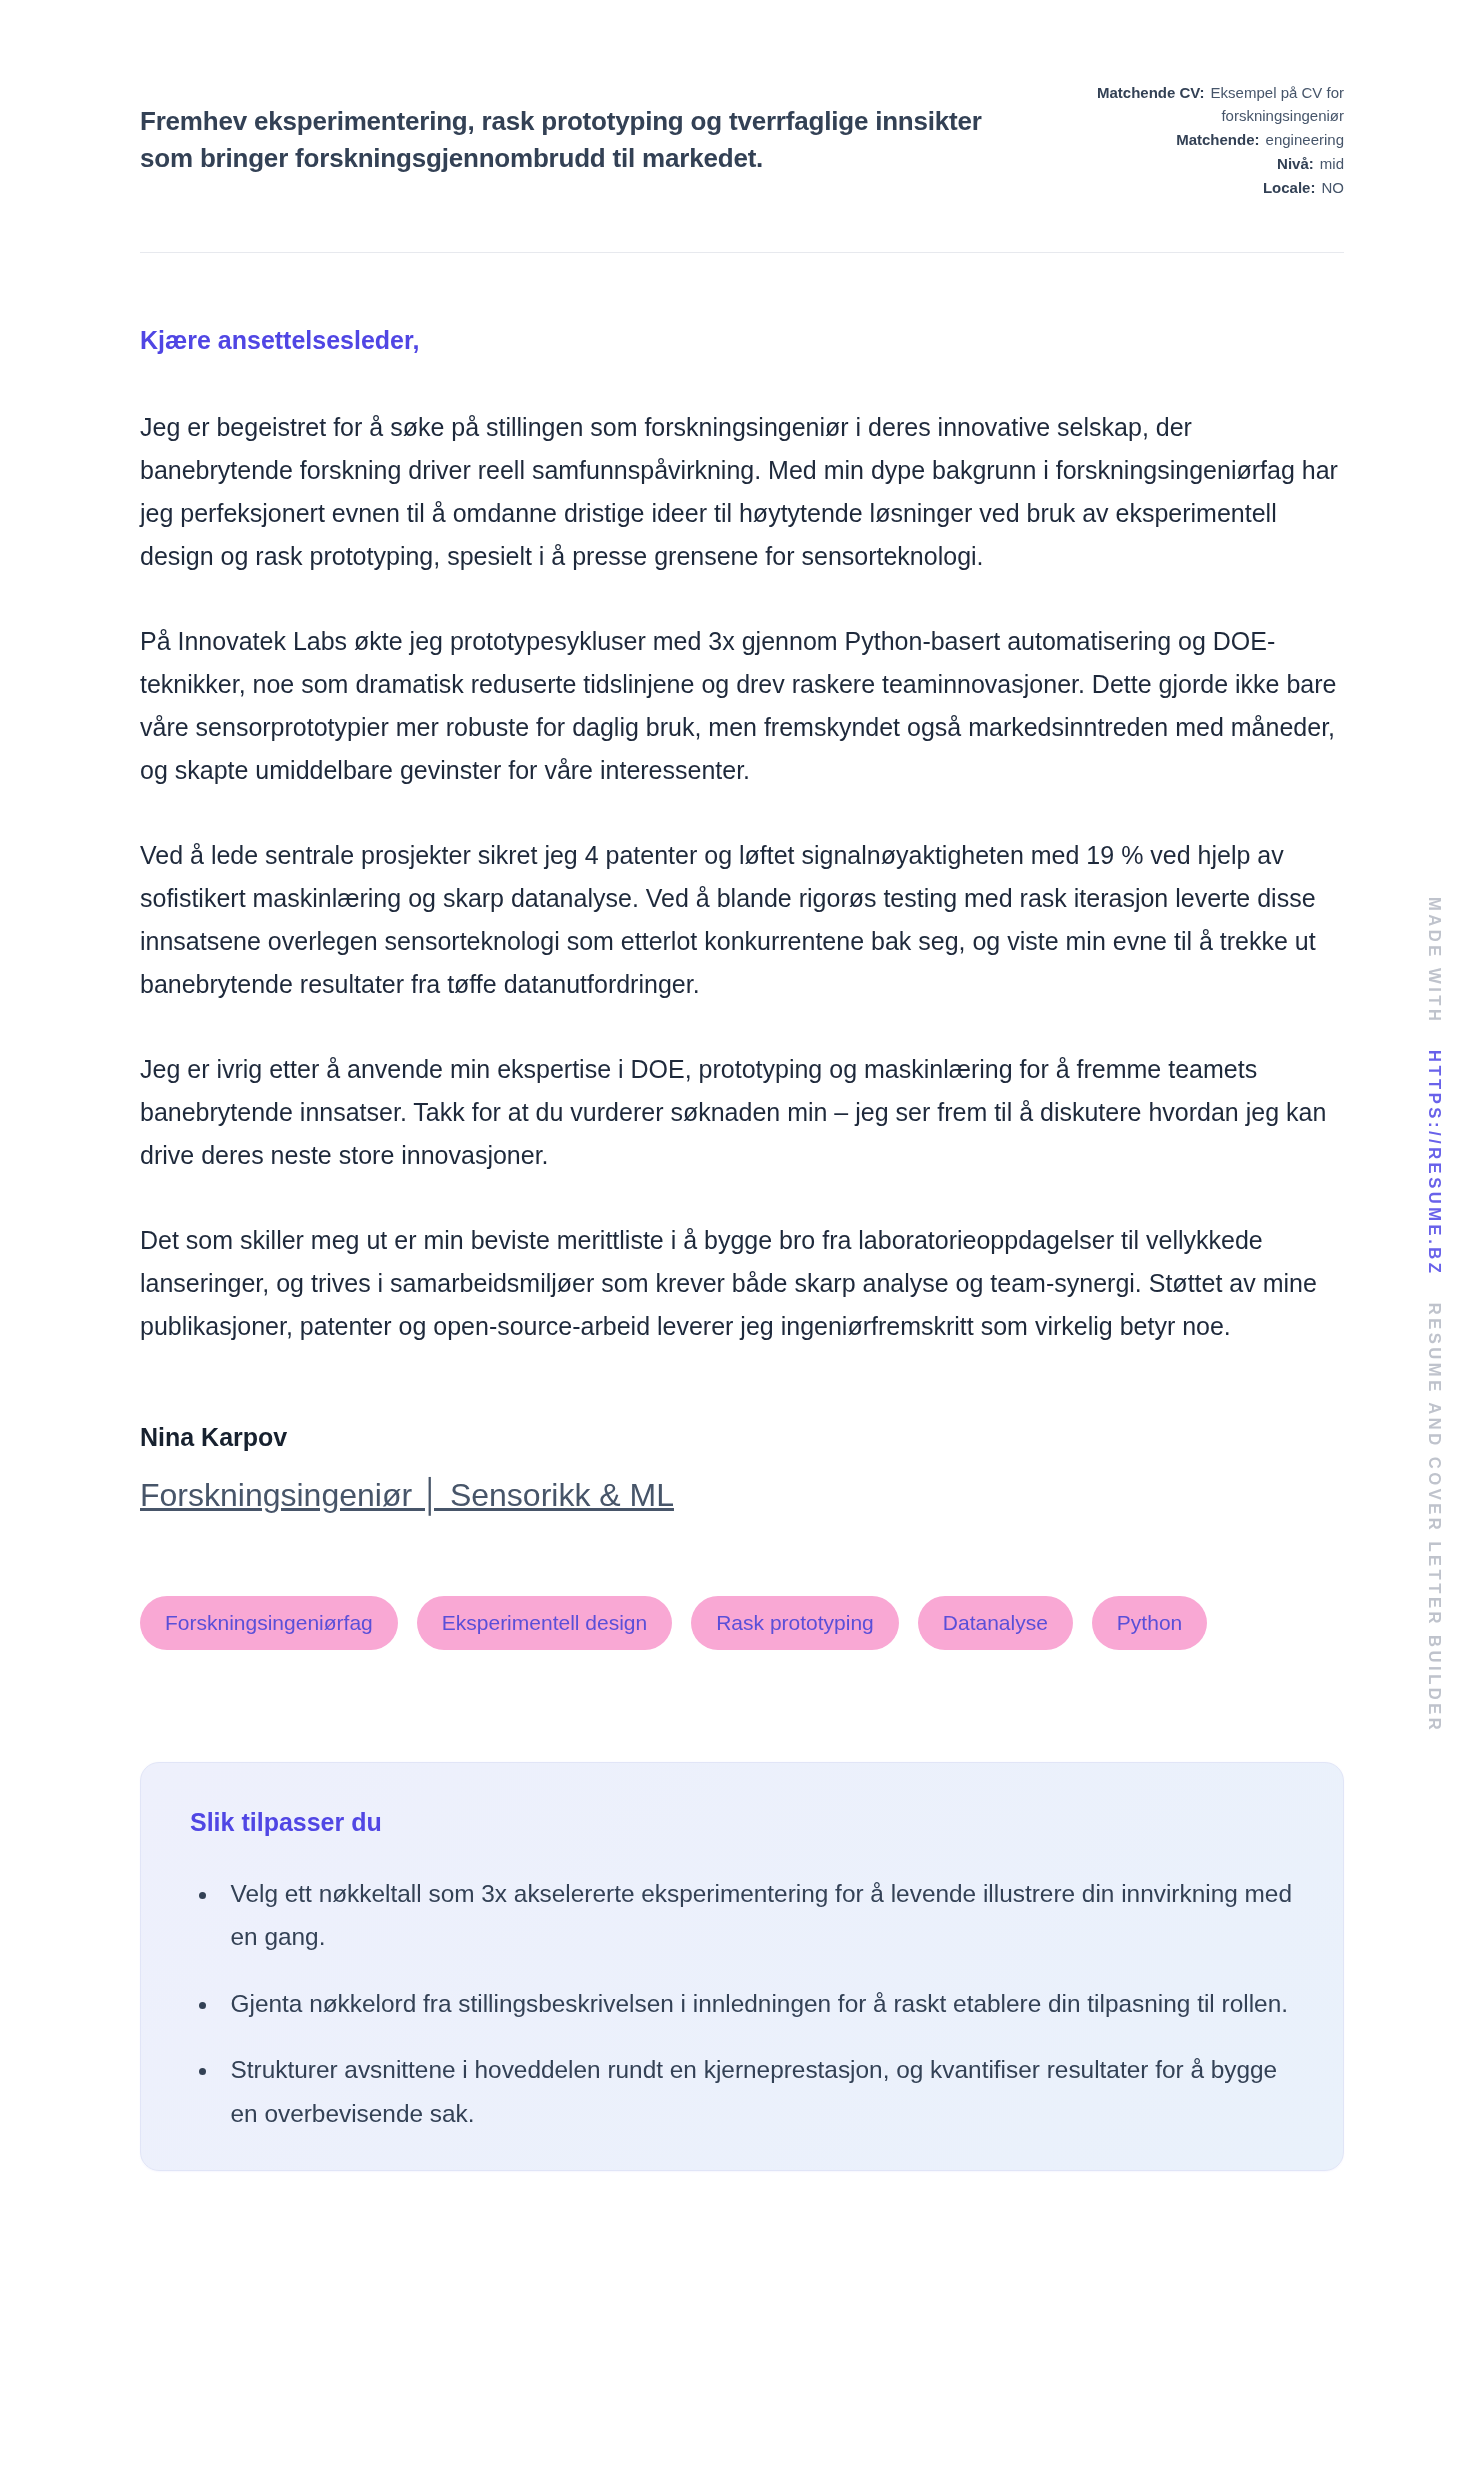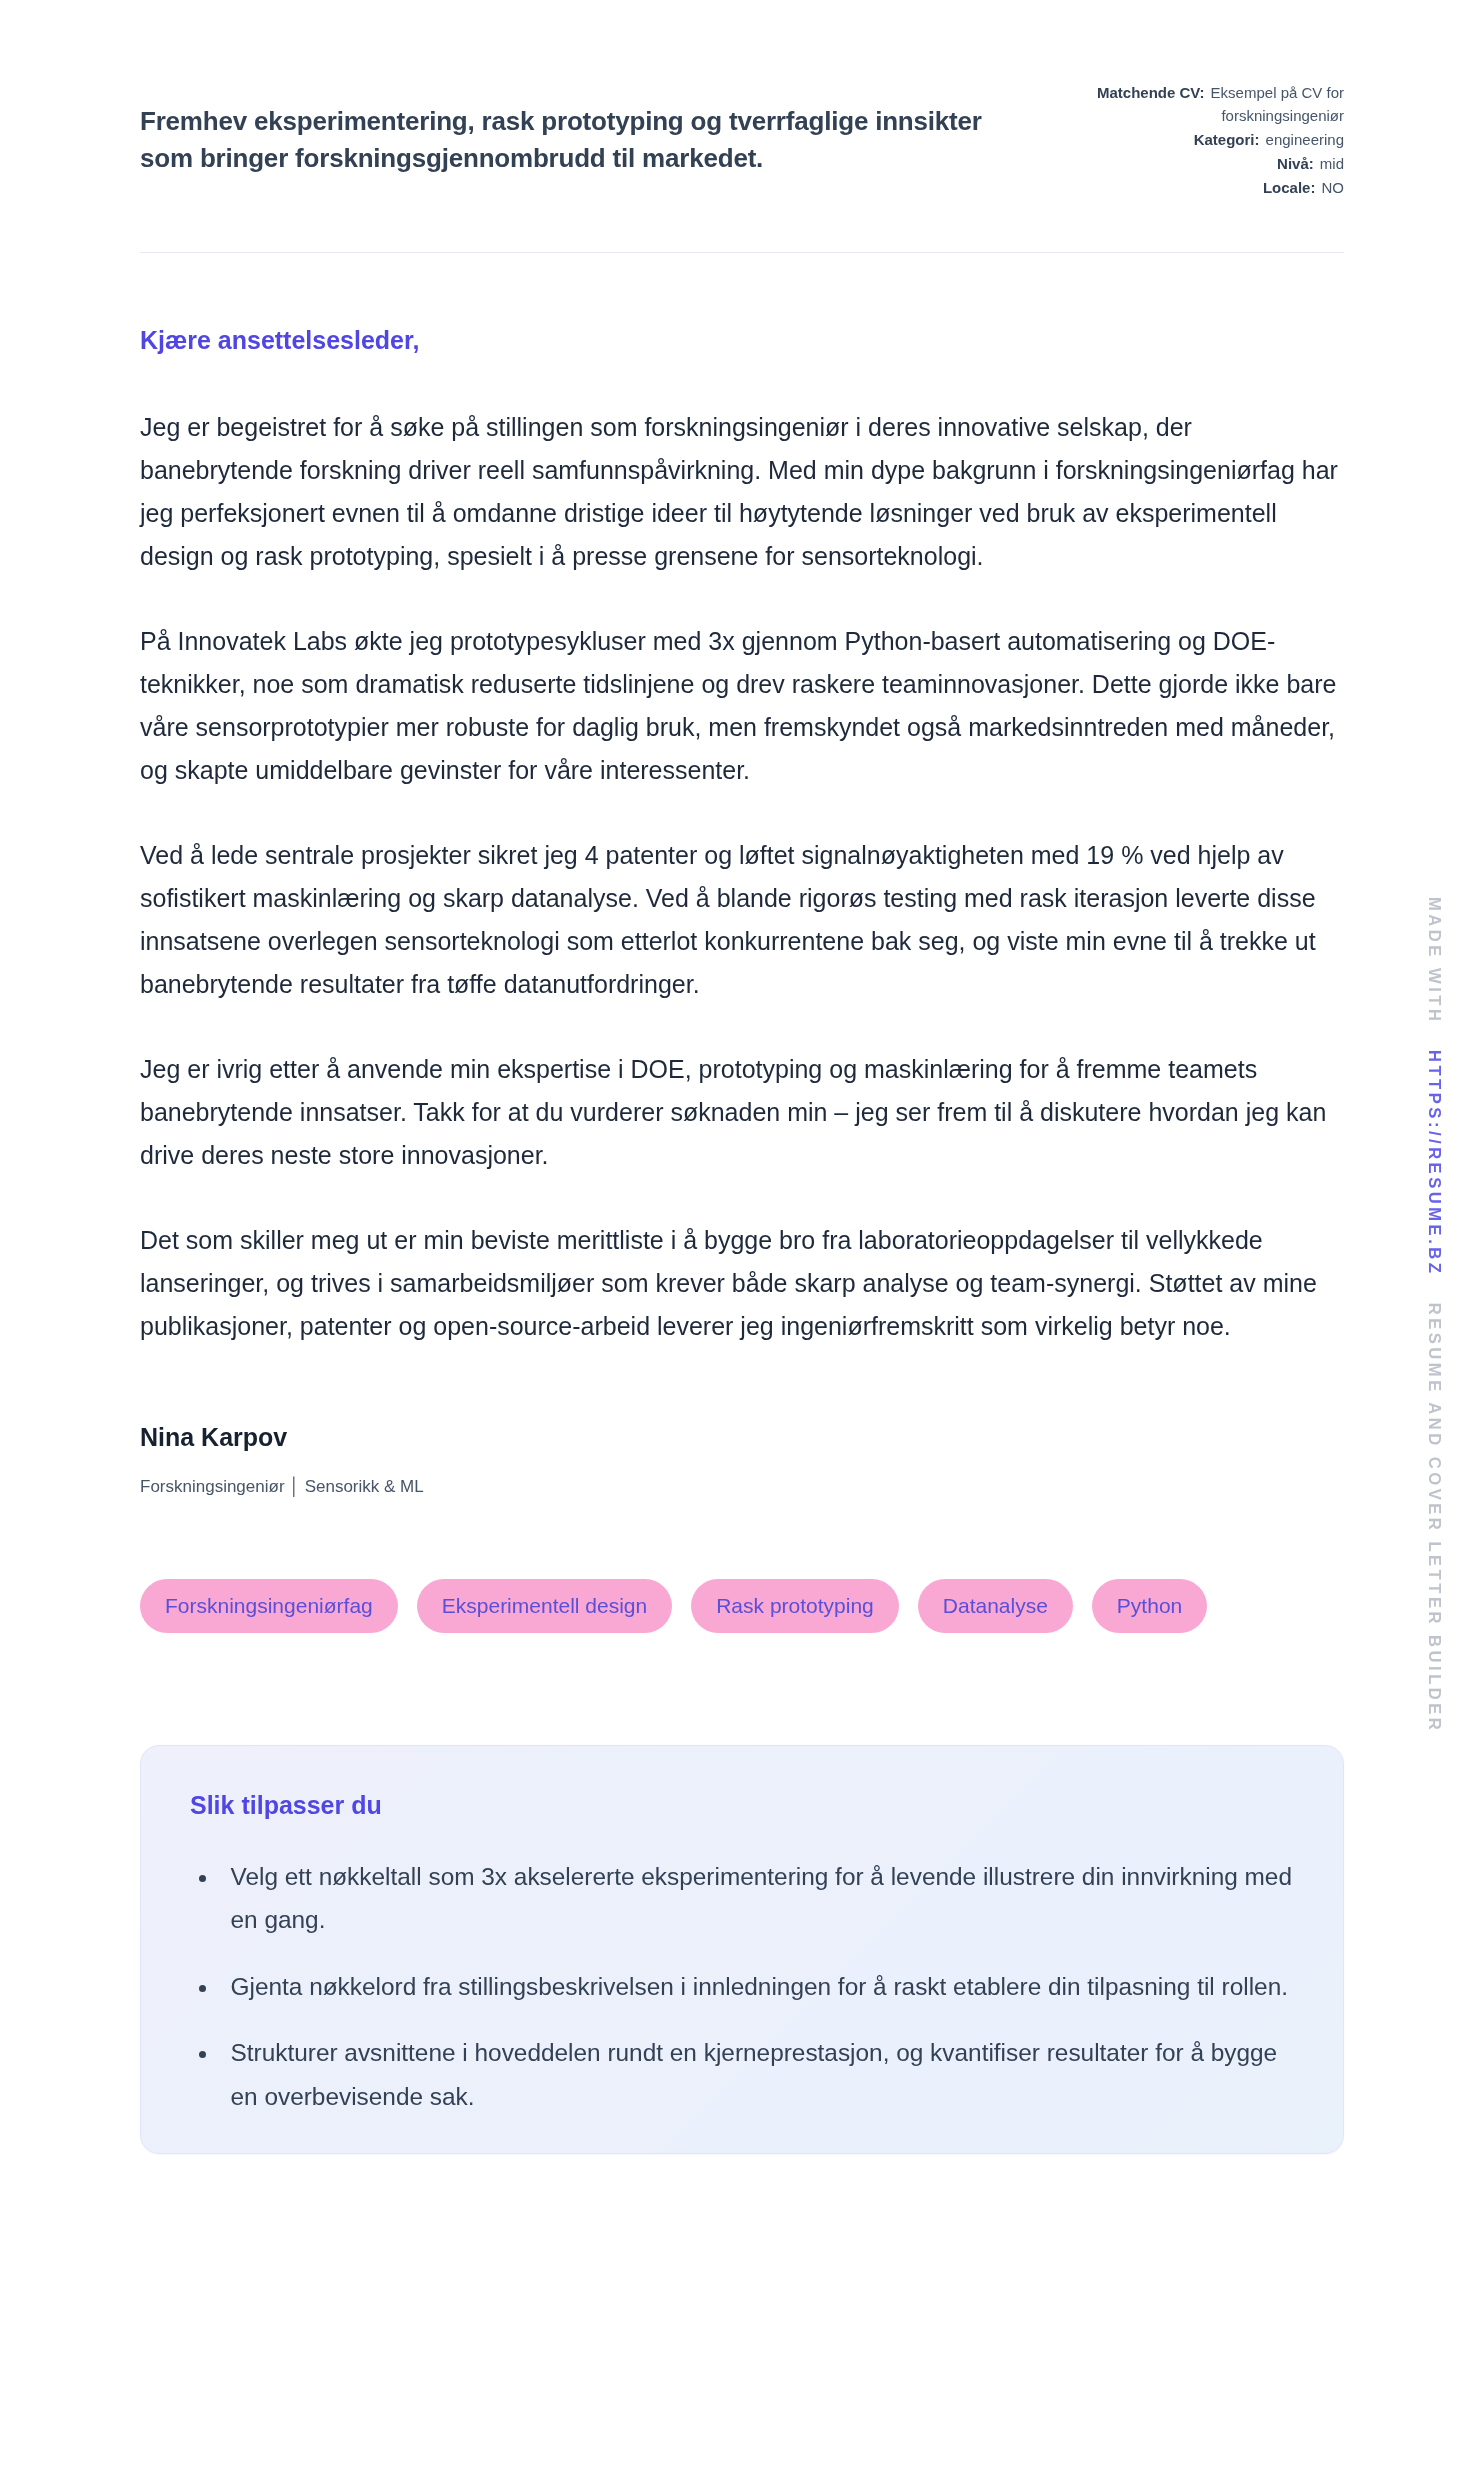--- a/index.html
+++ b/index.html
@@ -23,21 +23,21 @@
   }
   .header-meta{width:272px;flex-shrink:0;text-align:right;padding-top:5.2px;}
   .meta-row{font-size:15px;line-height:1.5;color:#46556a;margin-bottom:1.7px;}
   .meta-label{font-weight:700;color:#334155;margin-right:6.1px;}
   .divider{border:none;border-top:1.7px solid #e7e9ee;margin:51px 0 0 0;}
 
   
   .greeting{margin:73px 0 51px 0;font-size:25px;font-weight:700;color:#5046e4;}
   .para{margin:0 0 42px 0;font-size:25px;line-height:1.72;color:#1e293b;max-width:1204px;}
   .sig-name{margin:75px 0 0 0;font-size:25px;font-weight:700;color:#17212f;}
-  .sig-role{margin:24.4px 0 0 0;font-size:17px;color:#475569;}
+  .sig-role{margin:24.4px 0 0 0;font-size:32px;color:#475569;text-decoration:underline;}
 
   
   .tags{margin-top:82px;display:flex;flex-wrap:wrap;gap:19px;}
   .tag{
     display:inline-block;background:#f9a8d4;color:#5a4fd8;
     font-size:21px;font-weight:500;line-height:1;
     padding:16.6px 25px;border-radius:8726px;white-space:nowrap;
   }
 
   
@@ -70,21 +70,21 @@
 <body>
 
 <div class="container">
 
   <div class="header-row">
     <div class="header-left">
       <p class="subtitle">Fremhev eksperimentering, rask prototyping og tverrfaglige innsikter som bringer forskningsgjennombrudd til markedet.</p>
     </div>
     <div class="header-meta">
       <div class="meta-row"><span class="meta-label">Matchende CV:</span><span class="meta-value">Eksempel på CV for forskningsingeniør</span></div>
-      <div class="meta-row"><span class="meta-label">Kategori:</span><span class="meta-value">engineering</span></div>
+      <div class="meta-row"><span class="meta-label">Matchende:</span><span class="meta-value">engineering</span></div>
       <div class="meta-row"><span class="meta-label">Nivå:</span><span class="meta-value">mid</span></div>
       <div class="meta-row"><span class="meta-label">Locale:</span><span class="meta-value">NO</span></div>
     </div>
   </div>
 
   <hr class="divider">
 
   <div class="letter">
     <p class="greeting">Kjære ansettelsesleder,</p>
     <p class="para">Jeg er begeistret for å søke på stillingen som forskningsingeniør i deres innovative selskap, der banebrytende forskning driver reell samfunnspåvirkning. Med min dype bakgrunn i forskningsingeniørfag har jeg perfeksjonert evnen til å omdanne dristige ideer til høytytende løsninger ved bruk av eksperimentell design og rask prototyping, spesielt i å presse grensene for sensorteknologi.</p>

